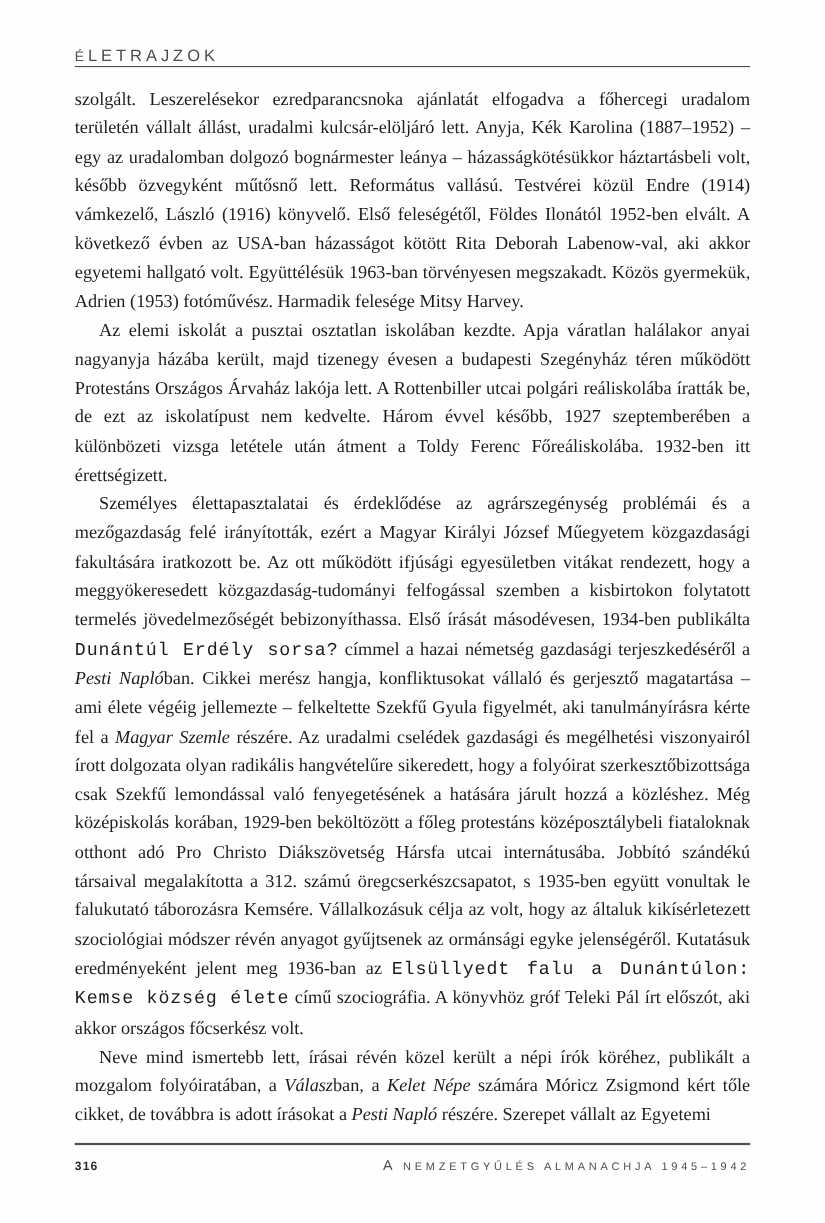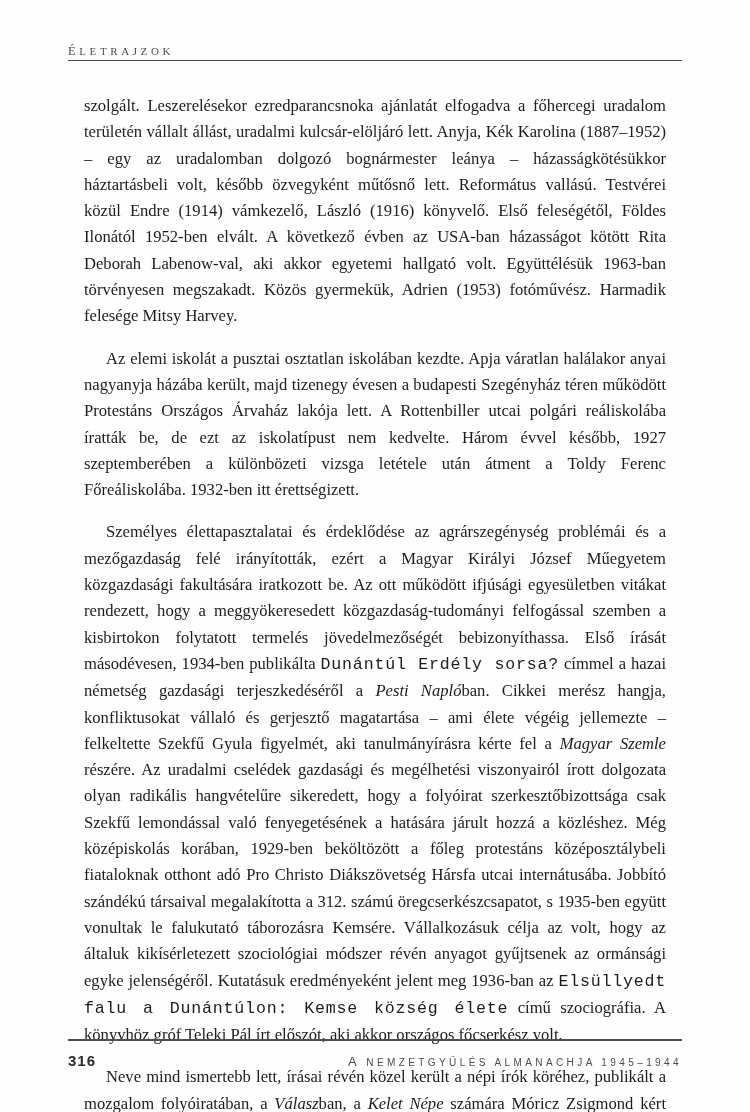--- a/index.html
+++ b/index.html
@@ -16,22 +16,22 @@
     font-family: "Liberation Serif", serif;
   }
   
   .pagehead {
     position: absolute;
     left: 68px;
     top: 44px;
     width: 614px;
   }
   .running-head {
-    font-family: Liberation Serif, serif;
-    font-size: 11px;
+    font-family: Liberation Sans, sans-serif;
+    font-size: 15px;
     letter-spacing: 3.6px;
     color: #4c4c4c;
     line-height: 14px;
   }
   .running-head::first-letter {
     font-size: 12.5px;
   }
   .head-rule {
     margin-top: 2px;
     border: 0;
@@ -43,21 +43,21 @@
     position: absolute;
     left: 68px;
     top: 77px;
     width: 614px;
     font-size: 16.6px;
     line-height: 26.3px;
     text-align: justify;
     color: #1c1c1c;
   }
   .para {
-    margin: 16px;
+    margin: 0;
   }
   .para.indent {
     text-indent: 22px;
   }
   .it {
     font-style: italic;
   }
   .sp {
     letter-spacing: 0.8px;
     font-family: Liberation Mono, monospace;
@@ -76,21 +76,21 @@
     width: 100%;
   }
   .foot-row {
     display: flex;
     justify-content: space-between;
     align-items: baseline;
   }
   .pageno {
     font-family: "Liberation Sans", sans-serif;
     font-weight: bold;
-    font-size: 15px;
+    font-size: 11px;
     letter-spacing: 1px;
     color: #2b2b2b;
   }
   .foot-title {
     font-family: "Liberation Sans", sans-serif;
     font-size: 10px;
     letter-spacing: 3.4px;
     color: #4c4c4c;
   }
   .foot-title::first-letter {
@@ -112,17 +112,17 @@
   <p class="para"><span>szolgált. Leszerelésekor ezredparancsnoka ajánlatát elfogadva a főhercegi uradalom területén vállalt állást, uradalmi kulcsár-elöljáró lett. Anyja, Kék Karolina (1887–1952) – egy az uradalomban dolgozó bognármester leánya – házasságkötésükkor háztartásbeli volt, később özvegyként műtősnő lett. Református vallású. Testvérei közül Endre (1914) vámkezelő, László (1916) könyvelő. Első feleségétől, Földes Ilonától 1952-ben elvált. A következő évben az USA-ban házasságot kötött Rita Deborah Labenow-val, aki akkor egyetemi hallgató volt. Együttélésük 1963-ban törvényesen megszakadt. Közös gyermekük, Adrien (1953) fotóművész. Harmadik felesége Mitsy Harvey.</span></p>
       <p class="para indent"><span>Az elemi iskolát a pusztai osztatlan iskolában kezdte. Apja váratlan halálakor anyai nagyanyja házába került, majd tizenegy évesen a budapesti Szegényház téren működött Protestáns Országos Árvaház lakója lett. A Rottenbiller utcai polgári reáliskolába íratták be, de ezt az iskolatípust nem kedvelte. Három évvel később, 1927 szeptemberében a különbözeti vizsga letétele után átment a Toldy Ferenc Főreáliskolába. 1932-ben itt érettségizett.</span></p>
       <p class="para indent"><span>Személyes élettapasztalatai és érdeklődése az agrárszegénység problémái és a mezőgazdaság felé irányították, ezért a Magyar Királyi József Műegyetem közgazdasági fakultására iratkozott be. Az ott működött ifjúsági egyesületben vitákat rendezett, hogy a meggyökeresedett közgazdaság-tudományi felfogással szemben a kisbirtokon folytatott termelés jövedelmezőségét bebizonyíthassa. Első írását másodévesen, 1934-ben publikálta </span><span class="sp">Dunántúl Erdély sorsa?</span><span> címmel a hazai németség gazdasági terjeszkedéséről a </span><span class="it">Pesti Napló</span><span>ban. Cikkei merész hangja, konfliktusokat vállaló és gerjesztő magatartása – ami élete végéig jellemezte – felkeltette Szekfű Gyula figyelmét, aki tanulmányírásra kérte fel a </span><span class="it">Magyar Szemle</span><span> részére. Az uradalmi cselédek gazdasági és megélhetési viszonyairól írott dolgozata olyan radikális hangvételűre sikeredett, hogy a folyóirat szerkesztőbizottsága csak Szekfű lemondással való fenyegetésének a hatására járult hozzá a közléshez. Még középiskolás korában, 1929-ben beköltözött a főleg protestáns középosztálybeli fiataloknak otthont adó Pro Christo Diákszövetség Hársfa utcai internátusába. Jobbító szándékú társaival megalakította a 312. számú öregcserkészcsapatot, s 1935-ben együtt vonultak le falukutató táborozásra Kemsére. Vállalkozásuk célja az volt, hogy az általuk kikísérletezett szociológiai módszer révén anyagot gyűjtsenek az ormánsági egyke jelenségéről. Kutatásuk eredményeként jelent meg 1936-ban az </span><span class="sp">Elsüllyedt falu a Dunántúlon: Kemse község élete</span><span> című szociográfia. A könyvhöz gróf Teleki Pál írt előszót, aki akkor országos főcserkész volt.</span></p>
       <p class="para indent"><span>Neve mind ismertebb lett, írásai révén közel került a népi írók köréhez, publikált a mozgalom folyóiratában, a </span><span class="it">Válasz</span><span>ban, a </span><span class="it">Kelet Népe</span><span> számára Móricz Zsigmond kért tőle cikket, de továbbra is adott írásokat a </span><span class="it">Pesti Napló</span><span> részére. Szerepet vállalt az Egyetemi</span></p>
     </main>
 
   <footer class="pagefoot">
     <hr class="foot-rule">
     <div class="foot-row">
       <span class="pageno">316</span>
-      <span class="foot-title">A NEMZETGYŰLÉS ALMANACHJA 1945–1944</span>
+      <span class="foot-title">A NEMZETGYŰLÉS ALMANACHJA 1945–1942</span>
     </div>
   </footer>
 
 </div>
 
 </body></html>

